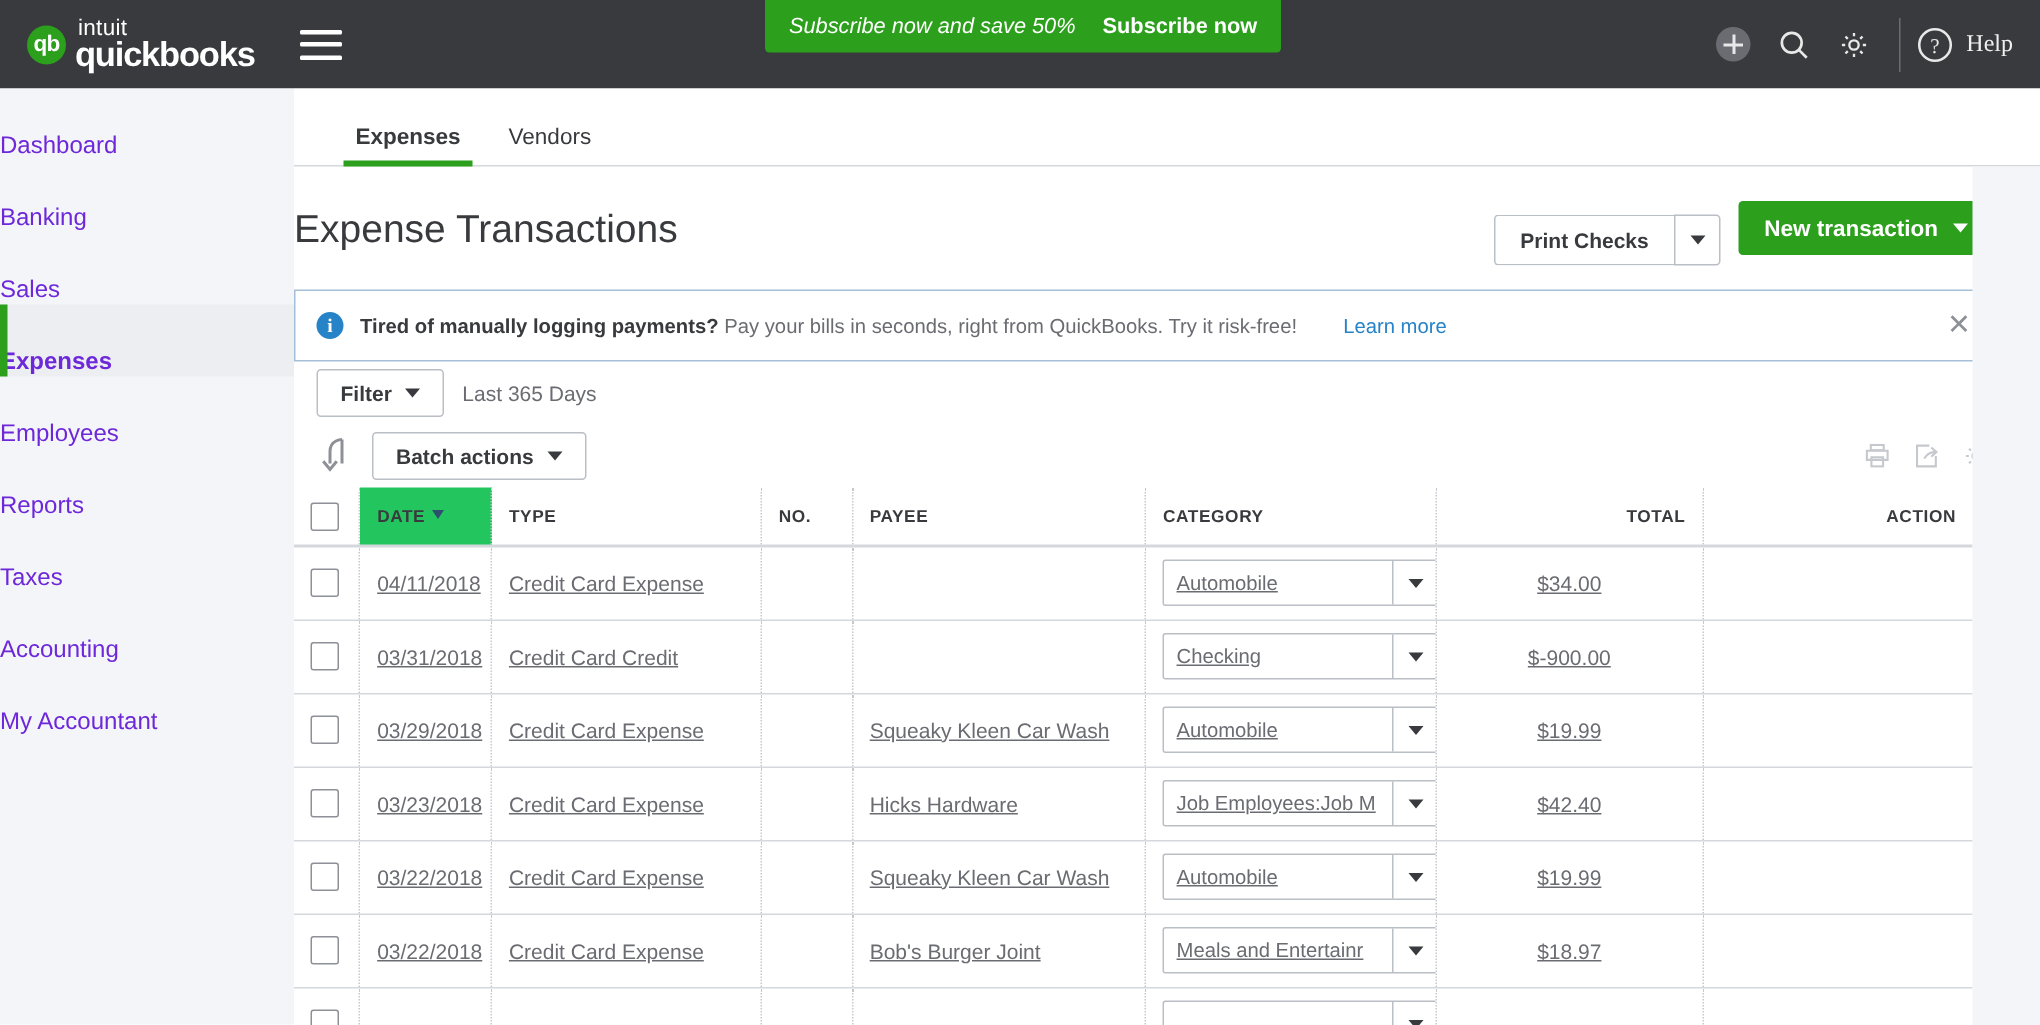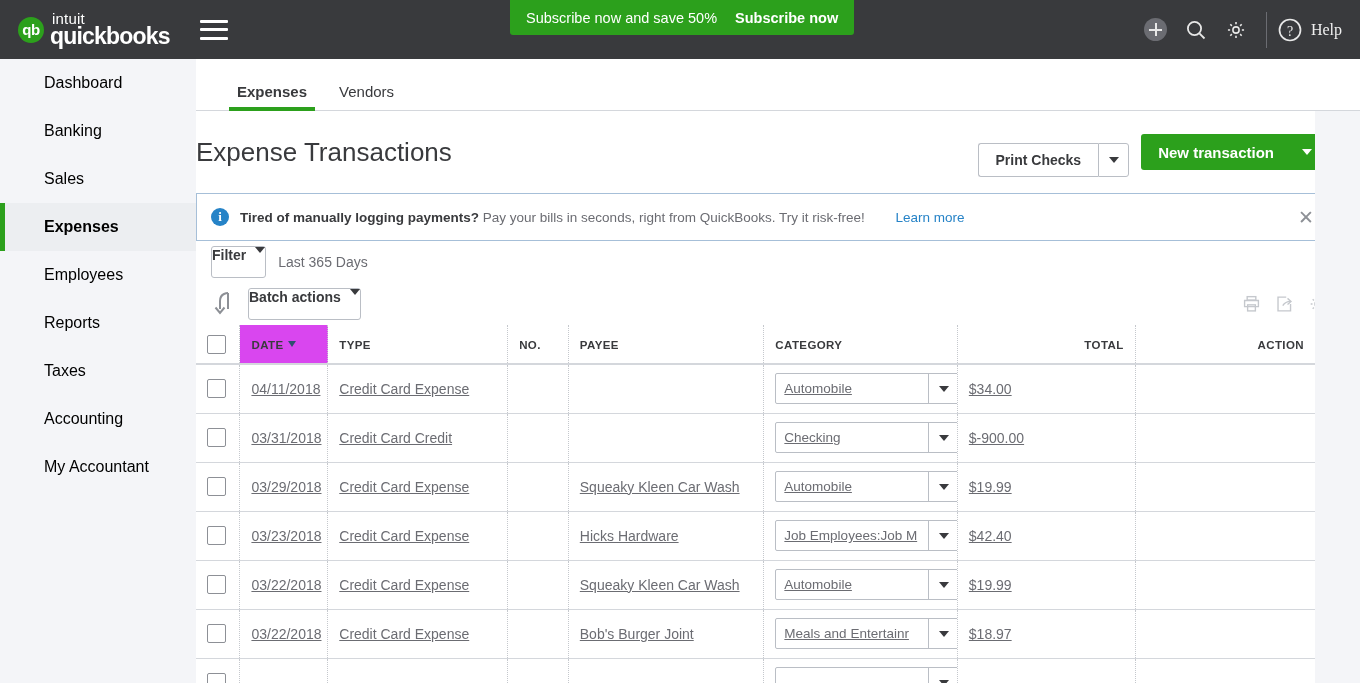--- a/index.html
+++ b/index.html
@@ -44,21 +44,21 @@
   }
   .hamburger span { display: block; height: 3px; background: #fff; border-radius: 1px; }
 
   .promo {
     position: absolute; left: 510px; top: 0;
     height: 35px; background: #2ca01c;
     display: flex; align-items: center;
     padding: 0 16px; gap: 18px;
     border-radius: 0 0 3px 3px;
   }
-  .promo-text { font-size: 14.5px; color: #fff; }
+  .promo-text { font-size: 14.5px; color: #fff; font-style: italic; }
   .promo-cta { font-size: 14.5px; color: #fff; font-weight: bold; cursor: pointer; }
 
   .top-right {
     position: absolute; right: 18px; top: 0; height: 59px;
     display: flex; align-items: center; gap: 0;
   }
   .ticon {
     width: 40px; height: 40px;
     display: flex; align-items: center; justify-content: center;
     cursor: pointer;
@@ -82,22 +82,22 @@
     font-size: 16px; color: #f0f0f0; font-family: "Liberation Serif", serif;
   }
 
   
   .sidebar {
     position: absolute; left: 0; top: 59px;
     width: 196px; height: 624px;
     background: #f4f5f8;
   }
   .side-item {
-    height: 48px; display: flex; align-items: center;
-    padding-left: 44px; font-size: 16px; color: #000000;
+    height: 48px; display: flex; align-items: flex-end;
+    font-size: 16px; color: #6d28d9;
     cursor: pointer; position: relative;
   }
   .side-item.active {
     background: #eceef1; font-weight: bold;
   }
   .side-item.active::before {
     content: ''; position: absolute; left: 0; top: 0;
     width: 5px; height: 100%; background: #2ca01c;
   }
 
@@ -140,21 +140,21 @@
     display: flex; align-items: center;
     font-size: 14px; font-weight: bold; color: #393a3d; cursor: pointer;
   }
   .split-arrow {
     height: 34px; width: 31px; background: #fff;
     border: 1px solid #babec5; border-radius: 0 3px 3px 0;
     display: flex; align-items: center; justify-content: center; cursor: pointer;
   }
   .green-btn {
     height: 36px; padding: 0 17px; background: #2ca01c;
-    border-radius: 3px; display: flex; align-items: center; gap: 28px;
+    border-radius: 3px; display: flex; align-items: center; gap: 10px;
     font-size: 15px; font-weight: bold; color: #fff; cursor: pointer;
   }
   .caret {
     width: 0; height: 0; border-left: 5px solid transparent;
     border-right: 5px solid transparent; border-top: 6px solid #393a3d;
   }
   .caret.white { border-top-color: #fff; }
 
   
   .banner {
@@ -177,23 +177,23 @@
     position: absolute; right: 14px; top: 50%; transform: translateY(-50%);
     font-size: 19px; color: #8d9096; cursor: pointer; line-height: 1;
   }
 
   
   .toolbar-1 {
     display: flex; align-items: center; gap: 12px;
     height: 42px; padding-left: 15px;
   }
   .outline-btn {
-    height: 32px; padding: 0 0; background: #fff;
+    height: 32px; padding: 0 15px; background: #fff;
     border: 1px solid #babec5; border-radius: 3px;
-    display: flex; gap: 9px;
+    display: flex; align-items: center; gap: 9px;
     font-size: 14px; font-weight: bold; color: #393a3d; cursor: pointer;
   }
   .range-label { font-size: 14px; color: #6b6c72; }
 
   .toolbar-2 {
     display: flex; align-items: center;
     height: 42px; padding-left: 18px; position: relative;
   }
   .bend-arrow { width: 26px; height: 28px; margin-right: 8px; }
   .tb-icons {
@@ -206,37 +206,37 @@
   .table-wrap { padding-right: 45px; }
   table { width: 100%; border-collapse: collapse; table-layout: fixed; }
   thead th {
     font-size: 11.5px; font-weight: bold; color: #393a3d;
     letter-spacing: 0.4px; text-align: left;
     padding: 10px 11px 9px 11px;
     border-bottom: 2px solid #d4d7dc;
     border-right: 1px dotted #c5c8cd;
     vertical-align: middle;
   }
-  thead th.sorted { background: #d946ef; }
+  thead th.sorted { background: #22c55e; }
   thead th.rightal { text-align: right; }
   thead th.last { border-right: none; }
   .sort-caret {
     display: inline-block; width: 0; height: 0; margin-left: 5px;
     border-left: 4.5px solid transparent; border-right: 4.5px solid transparent;
     border-top: 6px solid #2f4f6f; vertical-align: 2px;
   }
   tbody td {
     font-size: 14px; color: #6b6c72;
     padding: 0 11px; height: 49px;
     border-bottom: 1px solid #d4d7dc;
     border-right: 1px dotted #c5c8cd;
     vertical-align: middle;
     white-space: nowrap; overflow: hidden; text-decoration: underline;
   }
-  tbody td.rightal { text-align: left; }
+  tbody td.rightal { text-align: center; }
   tbody td.last { border-right: none; }
   tbody td.cb, thead th.cb { border-right: 1px dotted #c5c8cd; }
   .chk {
     width: 19px; height: 19px; border: 1px solid #8d9096;
     border-radius: 2px; background: #fff; cursor: pointer;
     display: block;
   }
   .cat-select {
     display: flex; height: 31px; width: 184px;
     border: 1px solid #babec5; border-radius: 2px; background: #fff;

